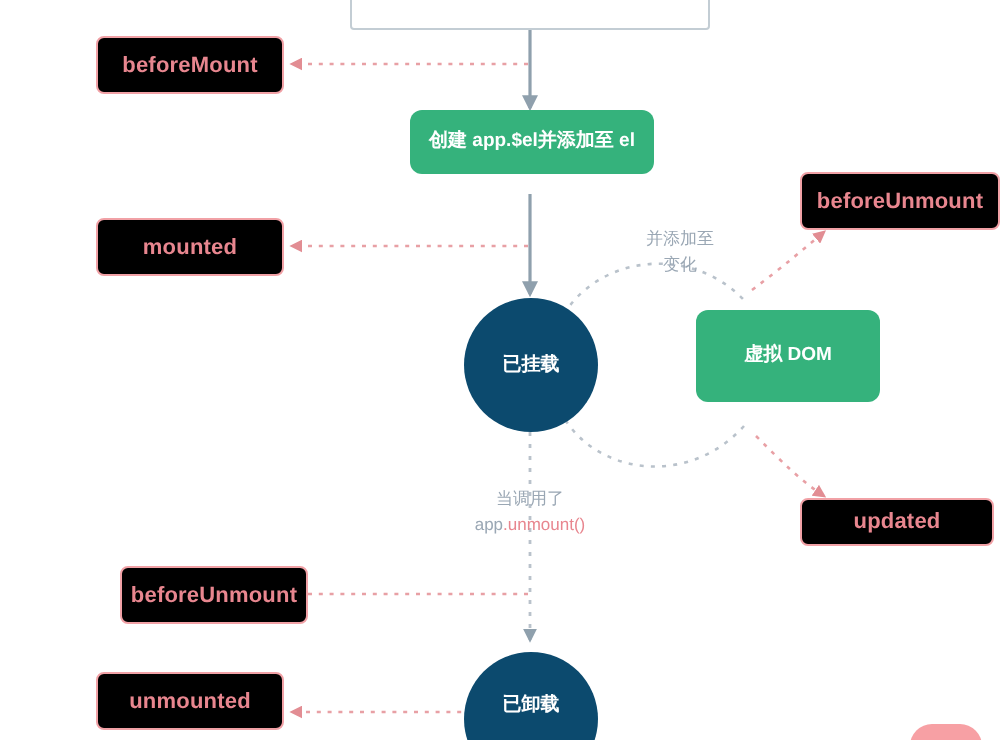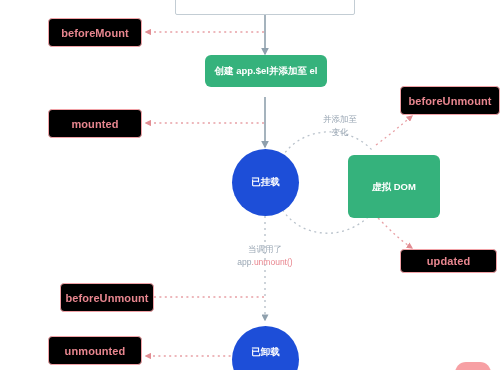--- a/index.html
+++ b/index.html
@@ -44,21 +44,21 @@
   .process {
     background: #35b27c;
     border-radius: 6px;
     color: #ffffff;
     font-size: 9.5px;
     line-height: 1.38;
     font-weight: 600;
   }
   
   .state {
-    background: #1d4ed8;
+    background: #0c4a6e;
     border-radius: 50%;
     color: #ffffff;
     font-size: 9.5px;
     font-weight: 600;
     font-family: Liberation Serif, serif;
   }
   
   .frame {
     border: 1.5px solid #c3cdd4;
     border-bottom-color: #c3cdd4;
@@ -145,21 +145,21 @@
   </div>
 
   <div class="node state" style="left:232px; top:149px; width:67px; height:67px;">
     <span>已挂载</span>
   </div>
 
   <div class="node state" style="left:232px; top:326px; width:67px; height:67px;">
     <span style="margin-top:-14px;">已卸载</span>
   </div>
 
-  <div class="node process" style="left:348px; top:155px; width:92px; height:63px; flex-direction:column;">
+  <div class="node process" style="left:348px; top:155px; width:92px; height:46px; flex-direction:column;">
     <span>虚拟 DOM</span>
   </div>
 
   <div class="node hook" style="left:400px; top:86px; width:100px; height:29px;">
     <span>beforeUnmount</span>
   </div>
 
   <div class="node hook" style="left:400px; top:249px; width:97px; height:24px;">
     <span>updated</span>
   </div>

